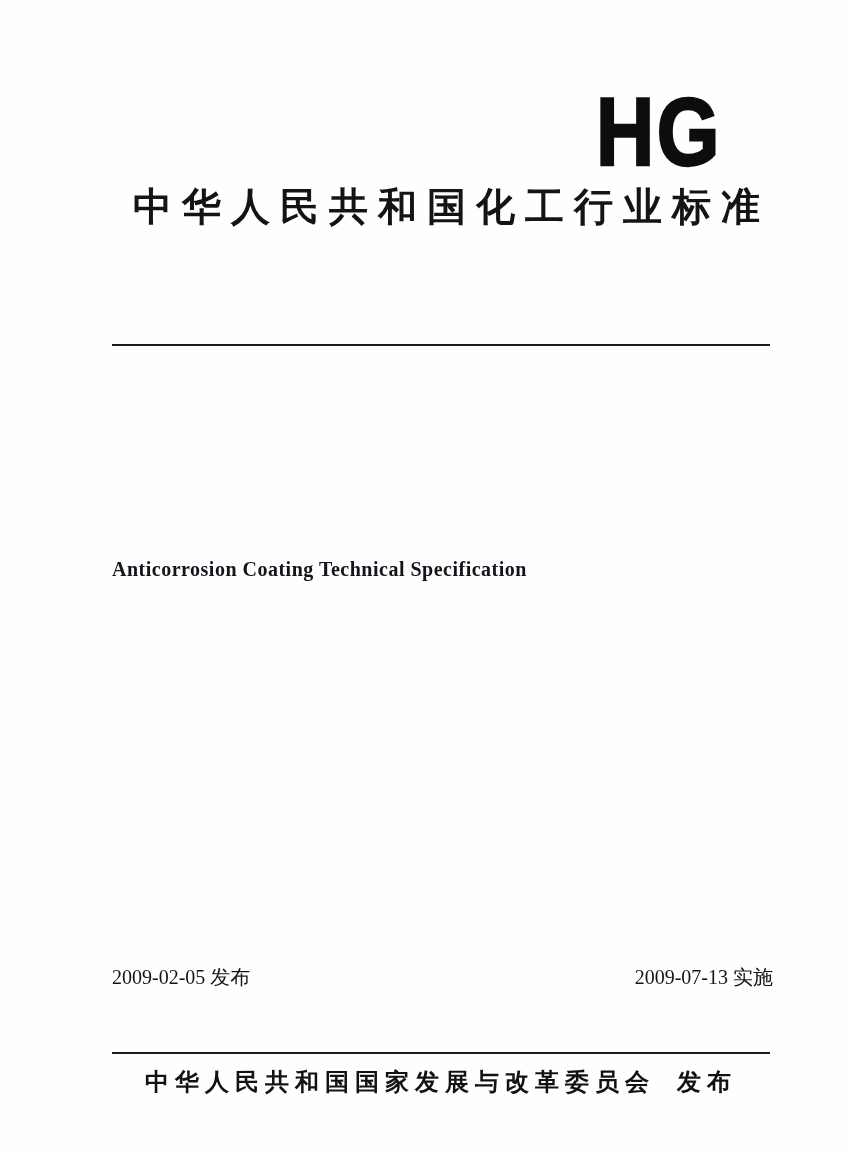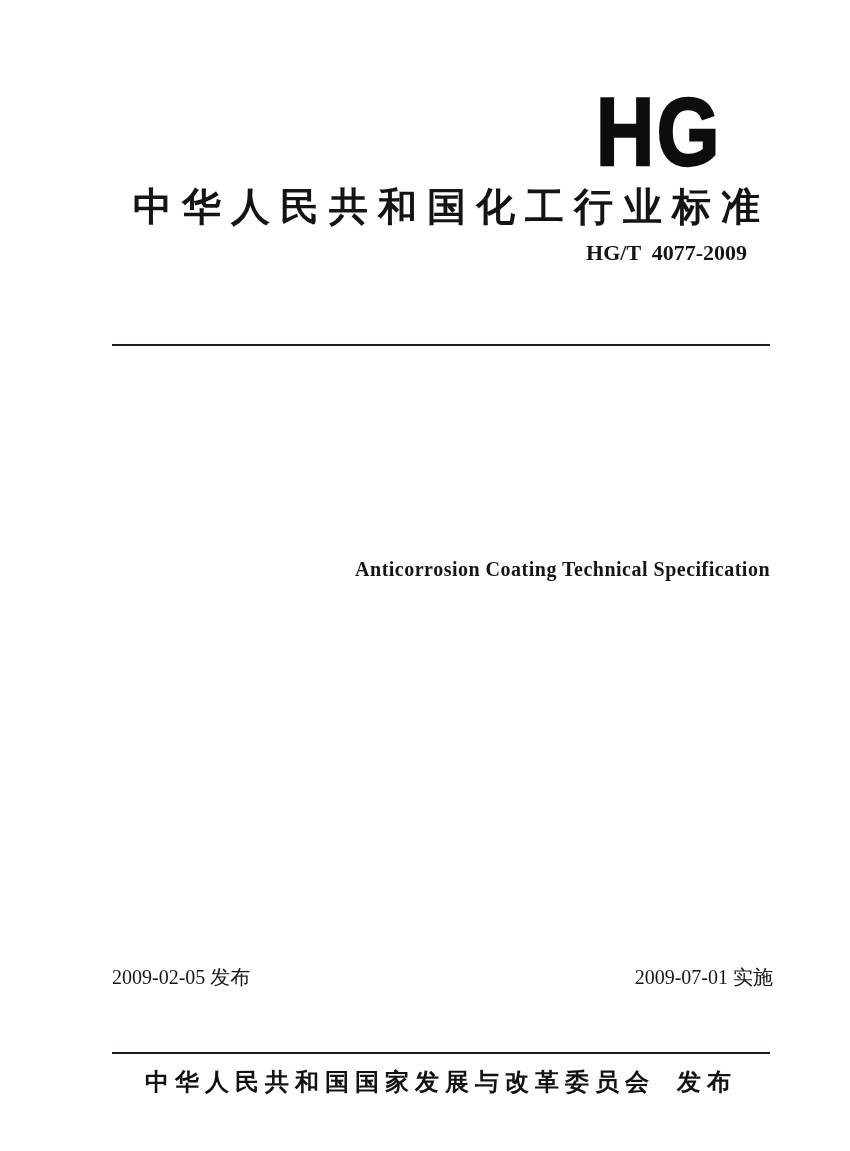--- a/index.html
+++ b/index.html
@@ -83,21 +83,21 @@
     font-size: 35px;
     letter-spacing: 2px;
     white-space: nowrap;
     color: #121212;
   }
   .title-en {
     position: absolute;
     top: 558px;
     left: 112px;
     width: 658px;
-    text-align: right;
+    text-align: left;
     font-family: "Liberation Serif", serif;
     font-weight: bold;
     font-size: 20px;
     letter-spacing: 0.5px;
     color: #14141c;
   }
   .dates-row {
     position: absolute;
     top: 964px;
     left: 112px;
@@ -125,30 +125,29 @@
 </style>
 </head>
 <body>
 
 <div class="page">
 
   <div class="logo">HG</div>
 
   <div class="std-name">中华人民共和国化工行业标准</div>
 
-  <div class="std-code">HG/T  4077-2009</div>
 
   <div class="rule rule-top"></div>
 
 
   <div class="title-en">Anticorrosion Coating Technical Specification</div>
 
   <div class="dates-row">
     <span>2009-02-05 发布</span>
-    <span>2009-07-01 实施</span>
+    <span>2009-07-13 实施</span>
   </div>
 
   <div class="rule rule-bottom"></div>
 
   <div class="issuer-row">
     <span>中华人民共和国国家发展与改革委员会</span><span class="issuer-action">发布</span>
   </div>
 
 </div>
 

